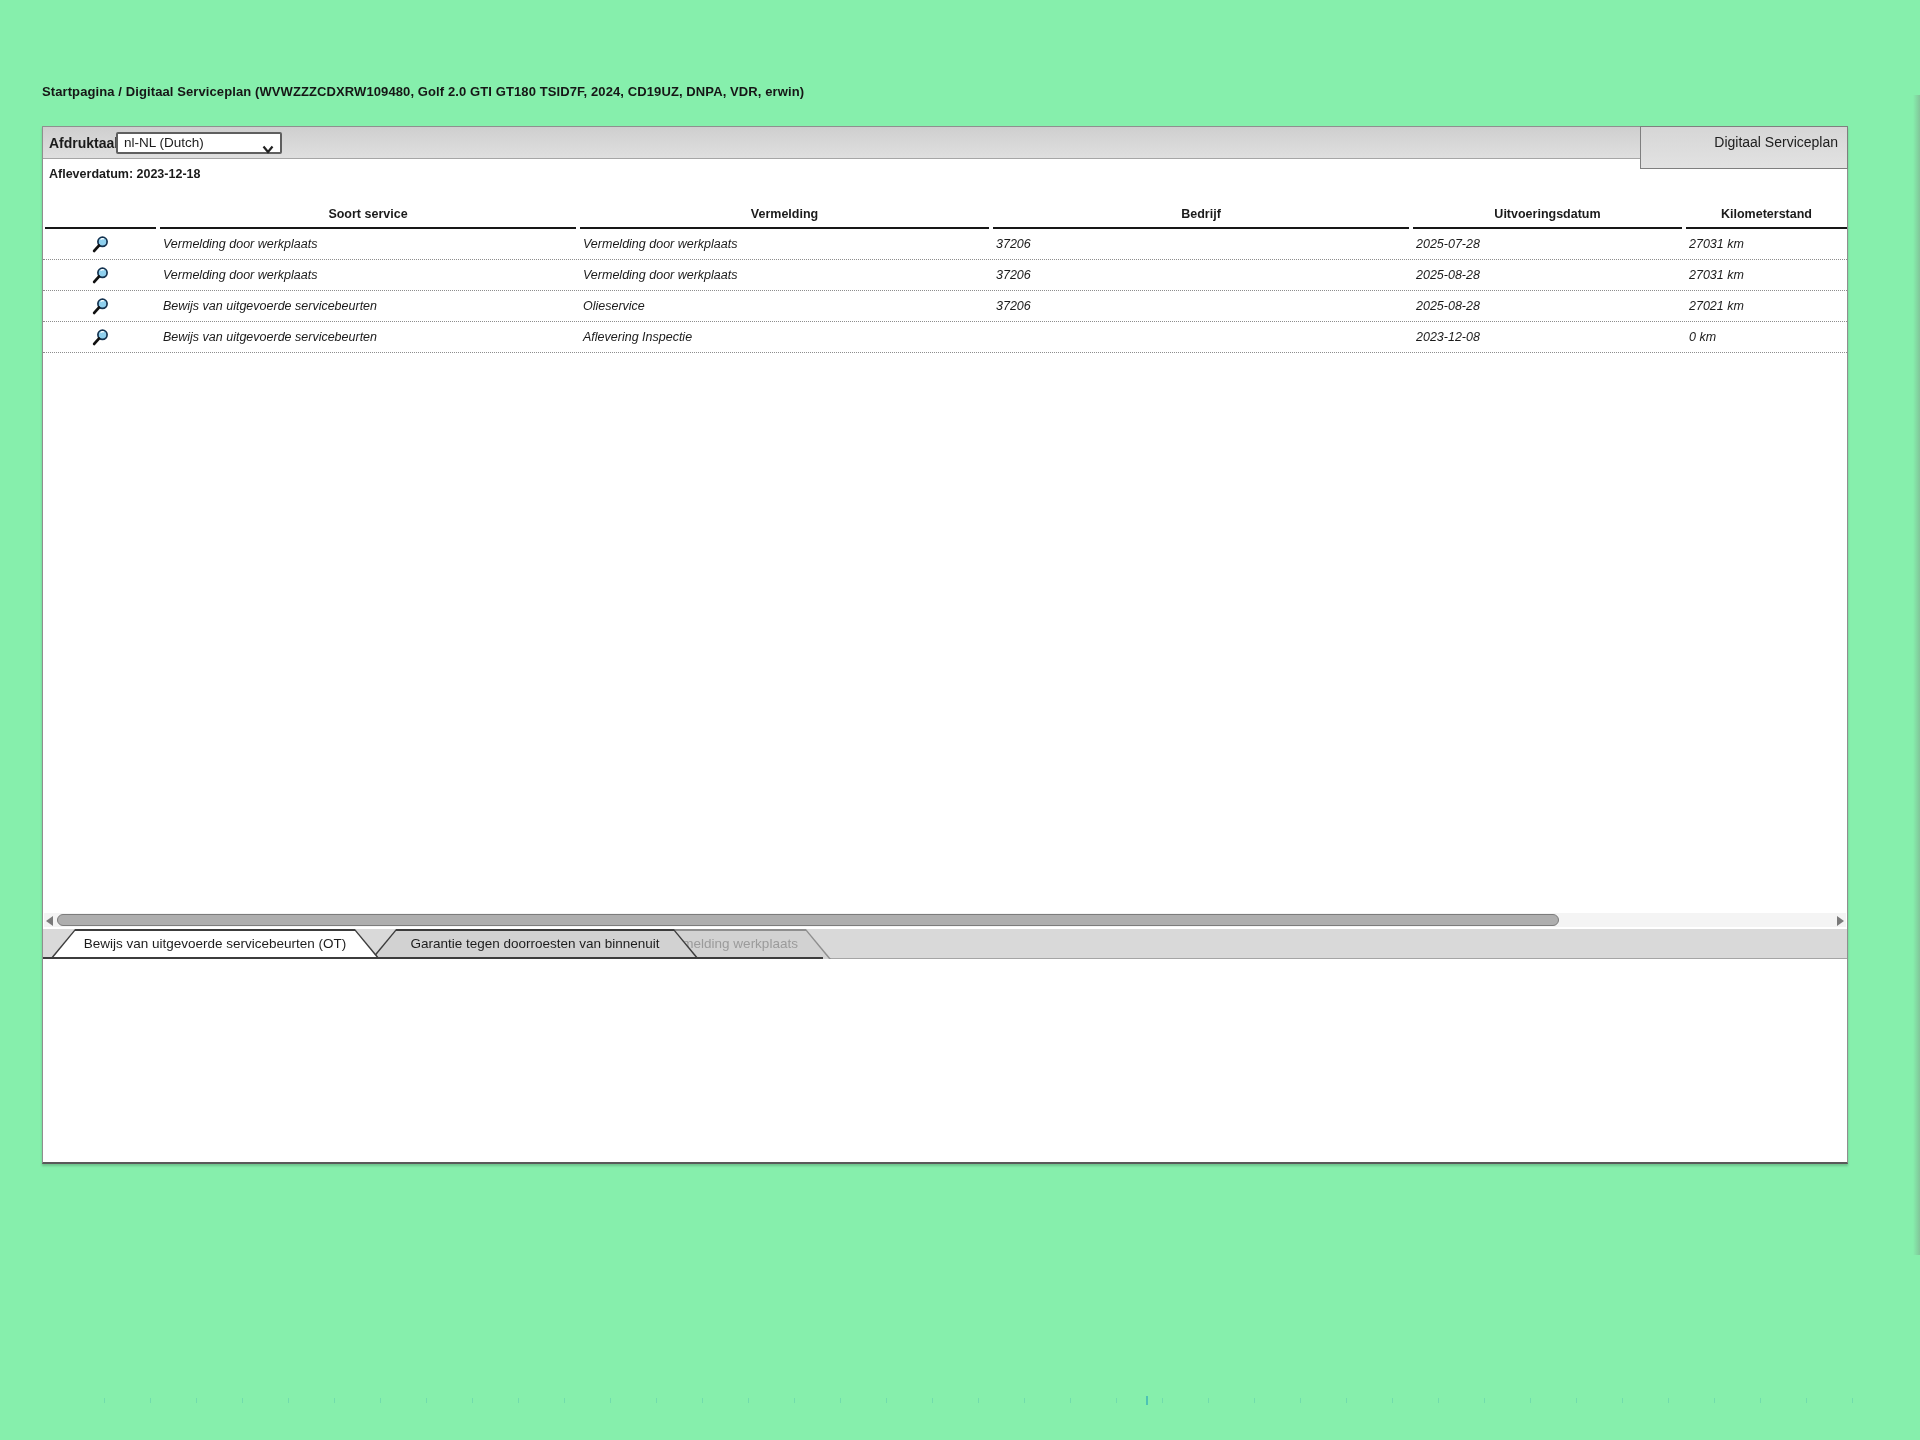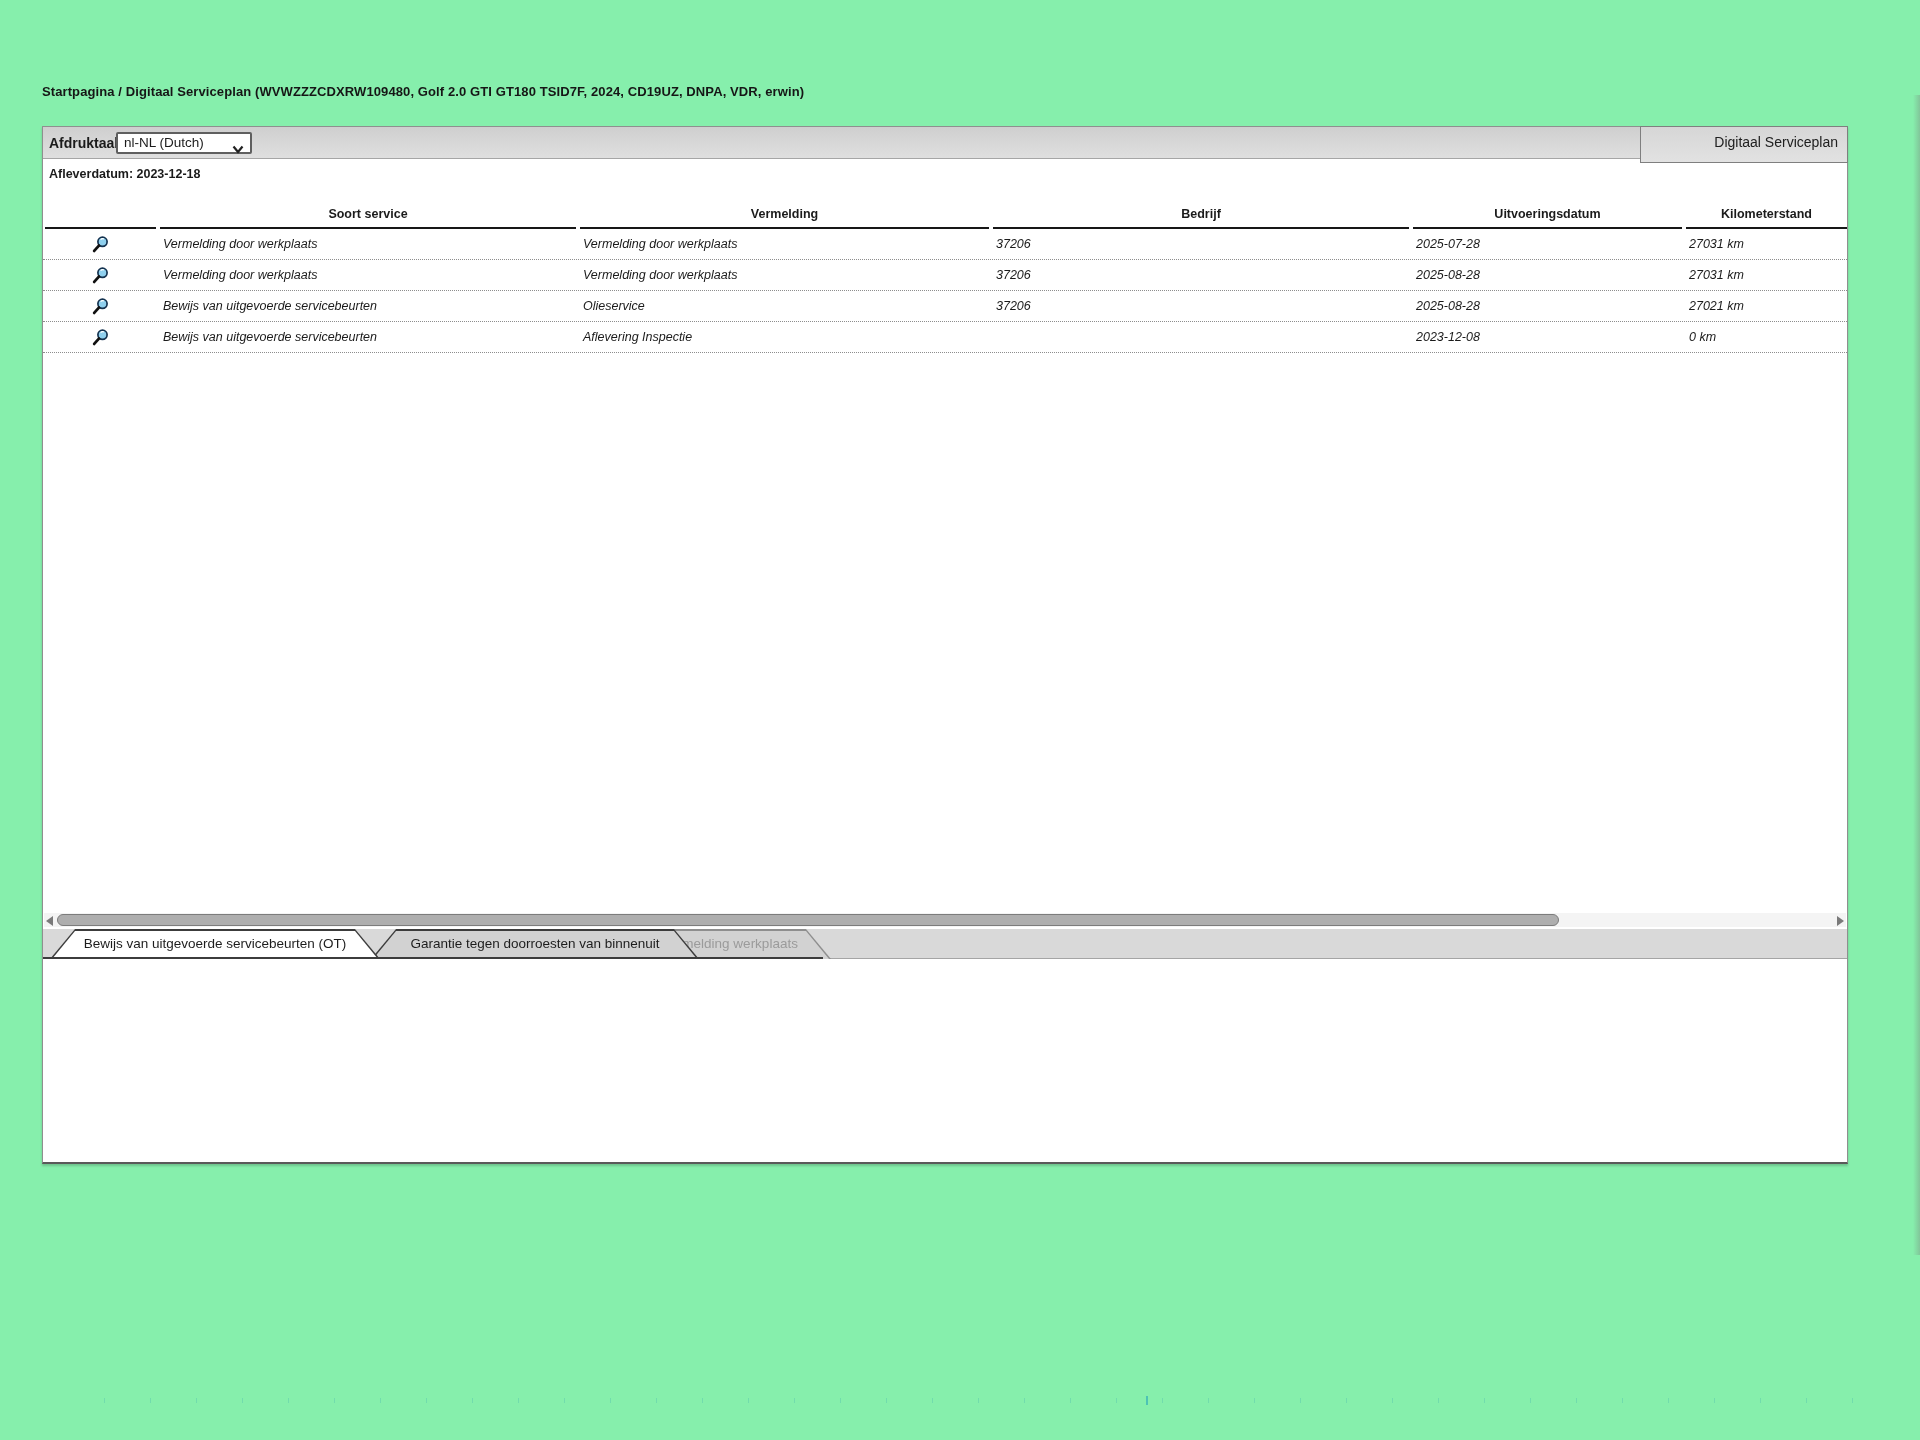--- a/index.html
+++ b/index.html
@@ -12,25 +12,25 @@
 
   
   .frame { position:absolute; left:42px; top:126px; width:1806px; height:1038px;
            border:1px solid #8f8f8f; border-bottom:2px solid #5a5a5a; background:#fff;
            box-shadow:0 2px 2px rgba(0,0,0,.18); }
 
   
   .topbar { position:absolute; left:0; top:0; width:100%; height:32px;
             background:linear-gradient(#cfcfcf,#dfdfdf); border-bottom:1px solid #a6a6a6; }
   .lang-label { position:absolute; left:6px; top:0; height:32px; line-height:32px; font-size:14px; font-weight:bold; }
-  .lang-select { position:absolute; left:73px; top:5px; width:136px; height:22px; background:#fff;
+  .lang-select { position:absolute; left:73px; top:5px; width:166px; height:22px; background:#fff;
                  border:2px solid #5f5f5f; border-radius:2px; font-size:13.5px; line-height:18px;
                  padding-left:6px; cursor:default; }
   .lang-select .chev { position:absolute; right:6px; top:7px; }
-  .title-box { position:absolute; right:-1px; top:-1px; width:208px; height:37px; line-height:31px;
+  .title-box { position:absolute; right:-1px; top:-1px; width:208px; height:43px; line-height:31px;
                background:linear-gradient(#d6d6d6,#e2e2e2); border:1px solid #7f7f7f;
                text-align:right; padding-right:9px; font-size:14px; color:#202020; }
 
   .deliverydate { position:absolute; left:6px; top:40px; font-size:12.5px; font-weight:bold; }
 
   
   .grid6 { display:grid; grid-template-columns:115px 420px 413px 420px 273px 165px; }
   .thead { position:absolute; left:0; top:66px; width:100%; height:36px; align-items:end; }
   .hcell { position:relative; text-align:center; font-size:12.5px; font-weight:bold; padding-bottom:8px; height:36px;
            display:flex; align-items:flex-end; justify-content:center; }

